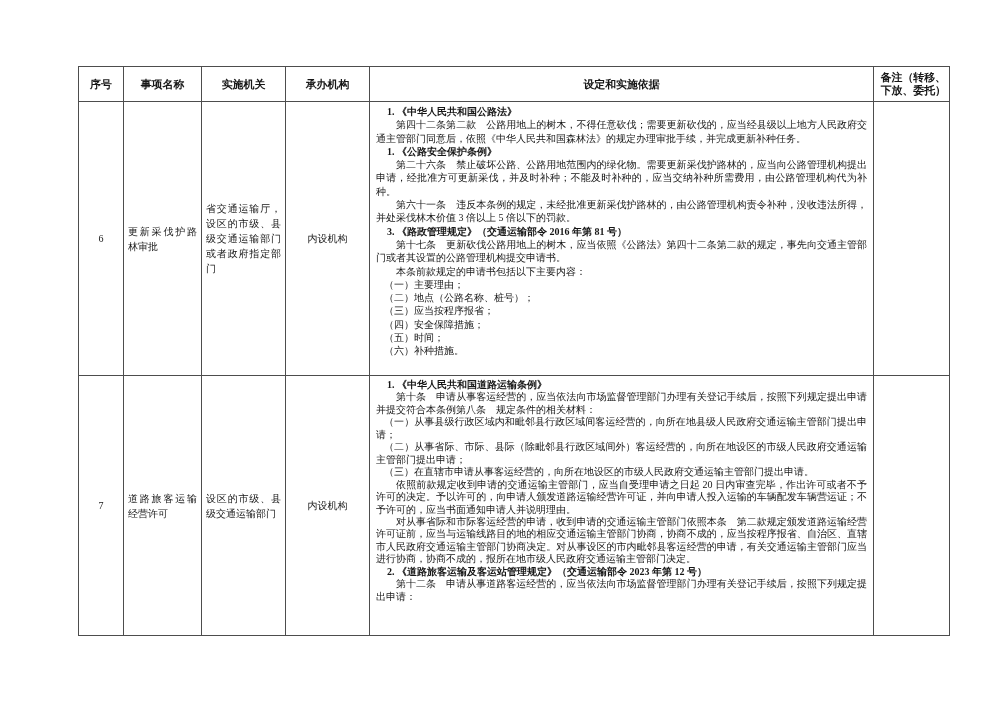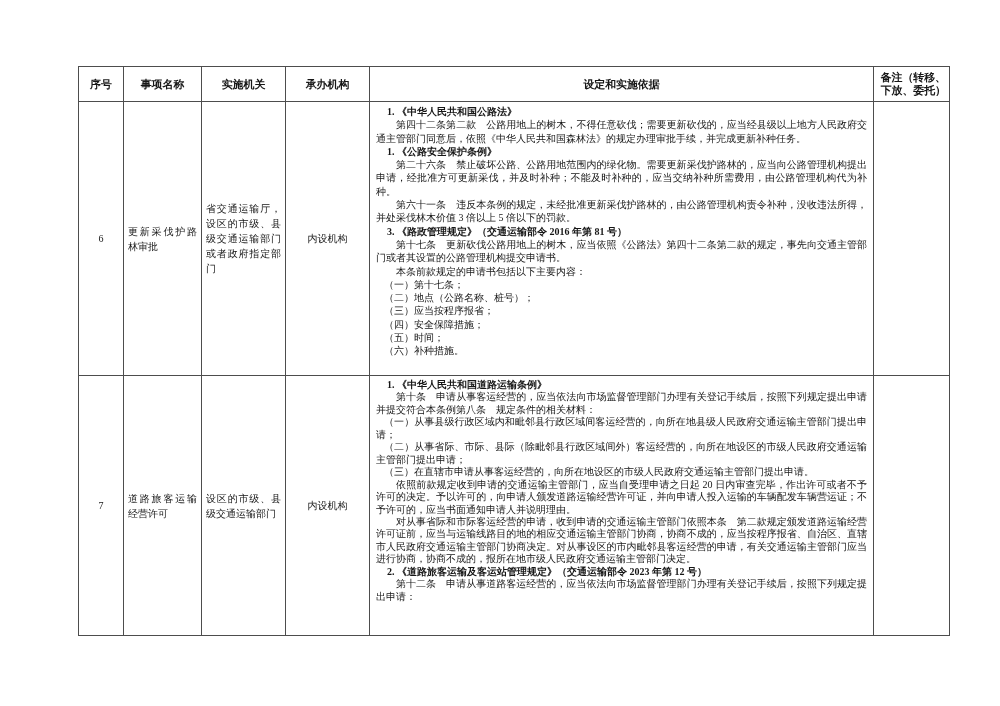--- a/index.html
+++ b/index.html
@@ -70,21 +70,21 @@
         <td class="c-center">内设机构</td>
         <td class="basis-cell">
           <div class="b-h">1. 《中华人民共和国公路法》</div>
           <div class="b-p">第四十二条第二款　公路用地上的树木，不得任意砍伐；需要更新砍伐的，应当经县级以上地方人民政府交通主管部门同意后，依照《中华人民共和国森林法》的规定办理审批手续，并完成更新补种任务。</div>
           <div class="b-h">1. 《公路安全保护条例》</div>
           <div class="b-p">第二十六条　禁止破坏公路、公路用地范围内的绿化物。需要更新采伐护路林的，应当向公路管理机构提出申请，经批准方可更新采伐，并及时补种；不能及时补种的，应当交纳补种所需费用，由公路管理机构代为补种。</div>
           <div class="b-p">第六十一条　违反本条例的规定，未经批准更新采伐护路林的，由公路管理机构责令补种，没收违法所得，并处采伐林木价值 3 倍以上 5 倍以下的罚款。</div>
           <div class="b-h">3. 《路政管理规定》（交通运输部令 2016 年第 81 号）</div>
           <div class="b-p">第十七条　更新砍伐公路用地上的树木，应当依照《公路法》第四十二条第二款的规定，事先向交通主管部门或者其设置的公路管理机构提交申请书。</div>
           <div class="b-p">本条前款规定的申请书包括以下主要内容：</div>
-          <div class="b-li">（一）第十七条；</div>
+          <div class="b-li">（一）主要理由；</div>
           <div class="b-li">（二）地点（公路名称、桩号）；</div>
           <div class="b-li">（三）应当按程序报省；</div>
           <div class="b-li">（四）安全保障措施；</div>
           <div class="b-li">（五）时间；</div>
           <div class="b-li">（六）补种措施。</div>
         </td>
         <td></td>
       </tr>
       <tr class="row-b">
         <td class="c-center">7</td>

